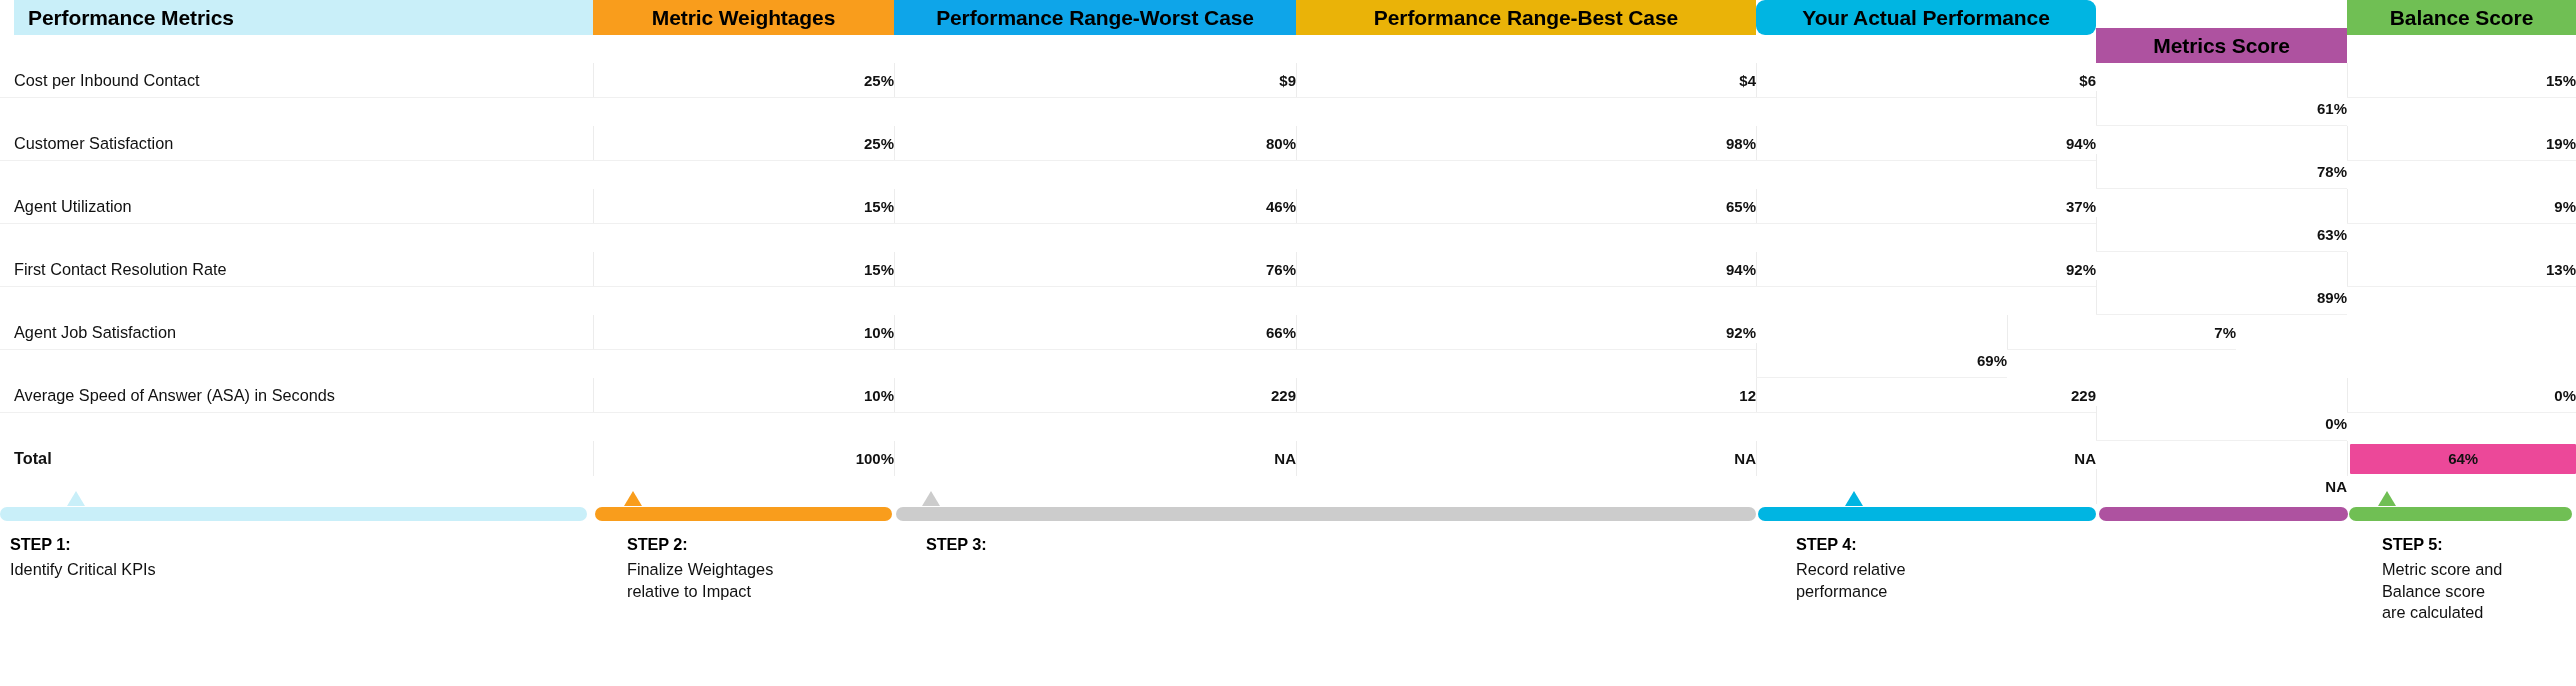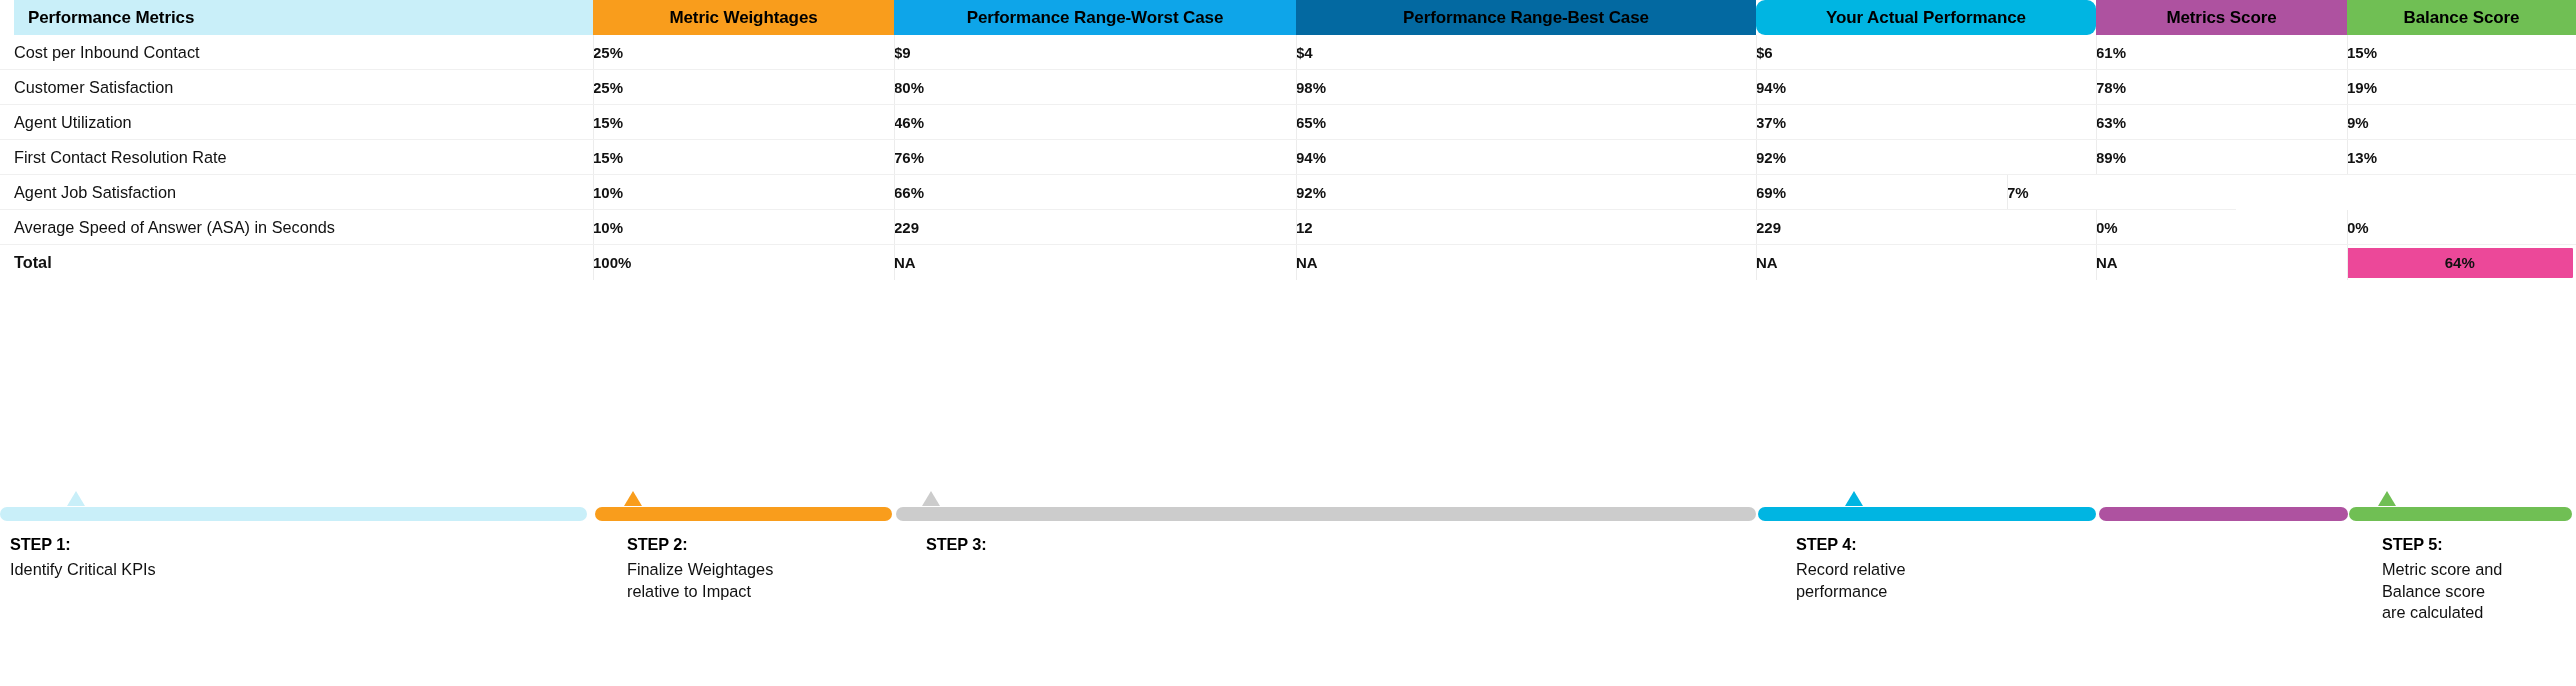--- a/index.html
+++ b/index.html
@@ -22,54 +22,54 @@
     display: flex;
     align-items: center;
     flex: 0 0 auto;
     position: relative;
   }
 
   
   .header-row .cell {
     height: 35px;
     font-weight: bold;
-    font-size: 17px;
+    font-size: 21px;
     color: #000;
     letter-spacing: -0.1px;
   }
   .header-row .cell.c0 { justify-content: flex-start; padding-left: 14px; }
   .header-row .cell:not(.c0) { justify-content: center; }
 
   
   .c0 { width: 593px; }
   .c1 { width: 301px; }
   .c2 { width: 402px; }
   .c3 { width: 460px; }
   .c4 { width: 340px; }
-  .c5 { width: 251px; }
+  .c5 { width: 251px; margin-top: 28px; }
   .c6 { width: 229px; }
 
   
   .header-row .cell + .cell { margin-left: 0; }
   .hdr-inner {
     width: 100%;
     height: 35px;
     display: flex;
     align-items: center;
     justify-content: center;
   }
   .header-row .c0 .hdr-inner { justify-content: flex-start; padding-left: 14px; }
 
   
   .body-row .cell {
     height: 35px;
     font-size: 15px;
     color: #111;
     border-bottom: 0.6px solid #f0f0f0;
-    justify-content: flex-start;
+    justify-content: flex-end;
     font-weight: bold;
   }
   .body-row .cell.c0 {
     justify-content: flex-start;
     padding-left: 14px;
     font-weight: normal;
     font-size: 16.3px;
   }
   .body-row.total-row .cell { font-weight: bold; border-bottom: none; }
   .body-row.total-row .cell.c0 { font-weight: bold; }
@@ -144,21 +144,21 @@
         <div class="hdr-inner" id="hdr1" style="background: rgb(249, 157, 28);">
             <span>Metric Weightages</span>
           </div>
       </div>
       <div class="cell c2">
         <div class="hdr-inner" id="hdr2" style="background: #0ea5e9;">
             <span>Performance Range-Worst Case</span>
           </div>
       </div>
       <div class="cell c3">
-        <div class="hdr-inner" id="hdr3" style="background: #0369a1;">
+        <div class="hdr-inner" id="hdr3" style="background: #eab308;">
             <span>Performance Range-Best Case</span>
           </div>
       </div>
       <div class="cell c4">
         <div class="hdr-inner" id="hdr4" style="background: rgb(0, 181, 226); border-radius: 9px;">
             <span>Your Actual Performance</span>
           </div>
       </div>
       <div class="cell c5">
         <div class="hdr-inner" id="hdr5" style="background: rgb(174, 82, 160);">

